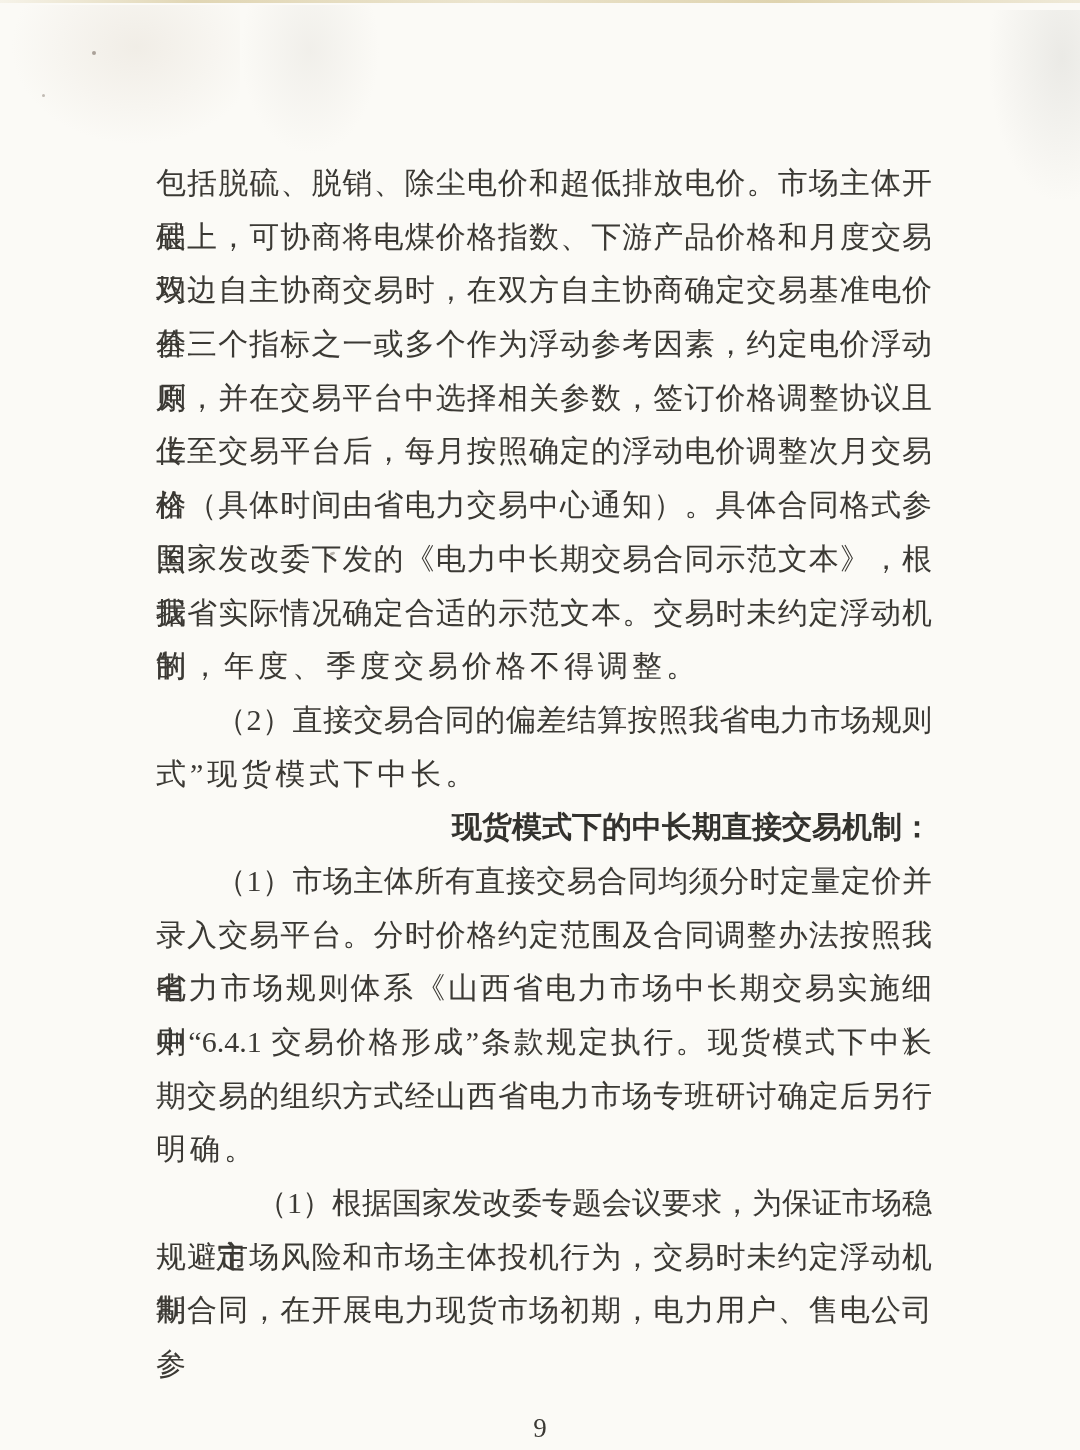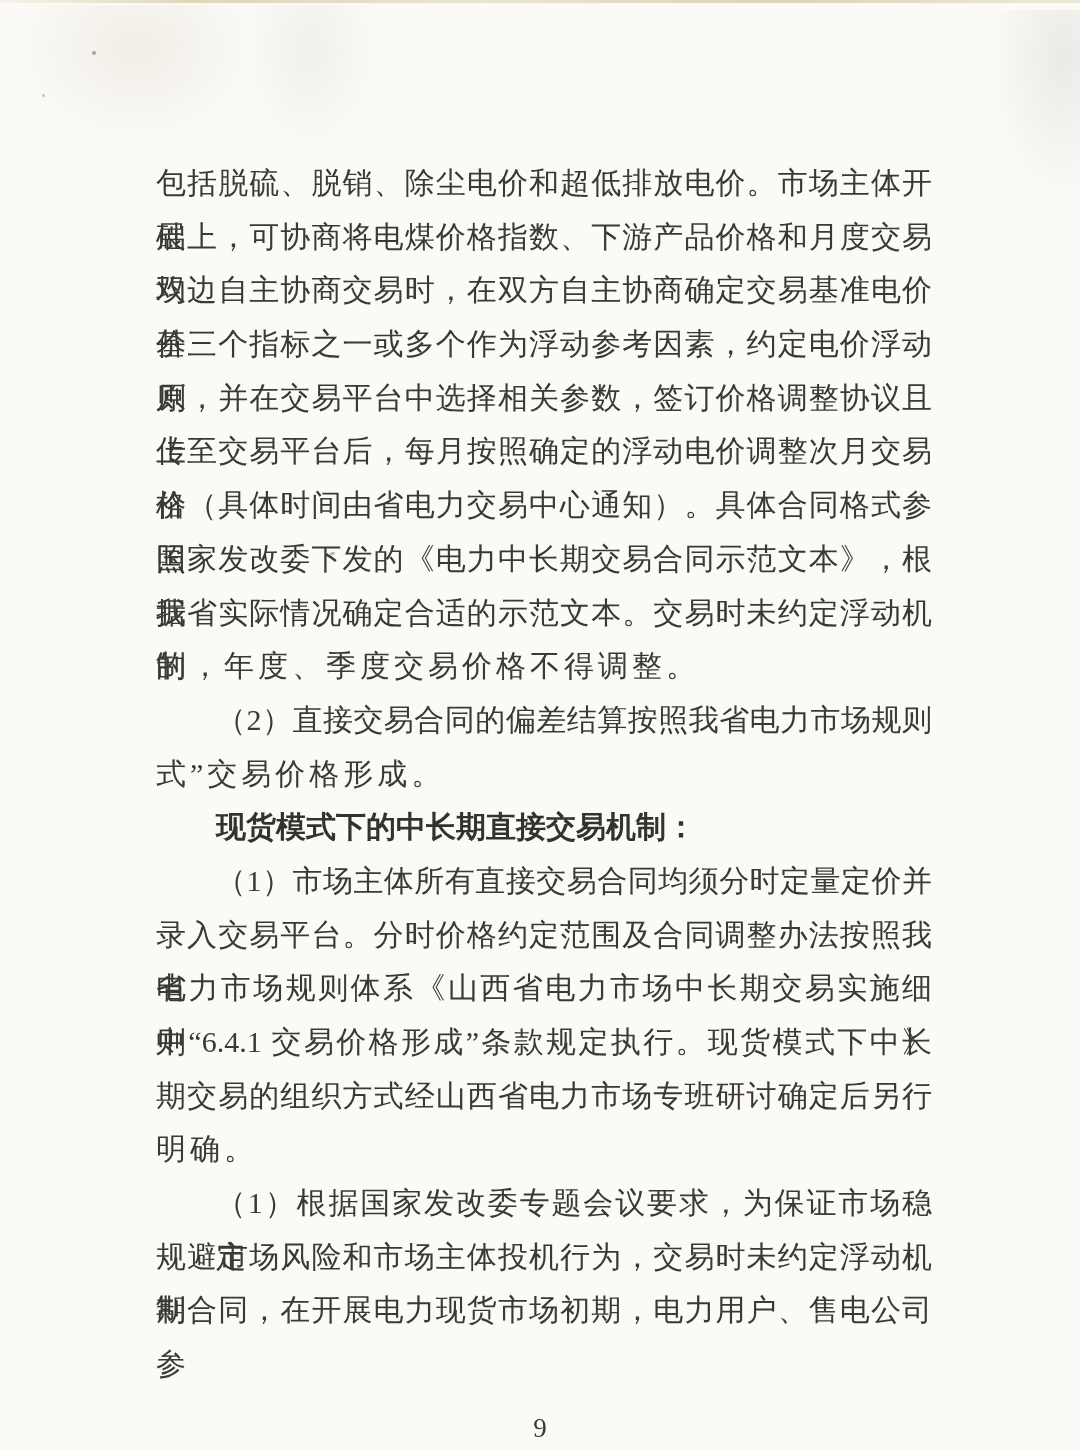--- a/index.html
+++ b/index.html
@@ -70,21 +70,21 @@
     white-space: nowrap;
     color: #3b3934;
   }
   .line.justify {
     white-space: normal;
     text-align: justify;
     text-align-last: justify;
     text-justify: inter-character;
   }
   .line.plain { letter-spacing: 4px; }
-  .line.indent { padding-left: 60px; }
+  .line.indent { padding-left: 60px; text-align: right; }
   .line.heading {
     font-weight: bold;
     letter-spacing: 0;
     color: #33322e;
   }
 
   .page-number {
     position: absolute;
     left: 0; top: 1413px;
     width: 1080px;
@@ -113,21 +113,21 @@
     <div class="line justify">础上，可协商将电煤价格指数、下游产品价格和月度交易均</div>
     <div class="line justify">双边自主协商交易时，在双方自主协商确定交易基准电价基</div>
     <div class="line justify">价三个指标之一或多个作为浮动参考因素，约定电价浮动原</div>
     <div class="line justify">则，并在交易平台中选择相关参数，签订价格调整协议且上</div>
     <div class="line justify">传至交易平台后，每月按照确定的浮动电价调整次月交易价</div>
     <div class="line justify">格（具体时间由省电力交易中心通知）。具体合同格式参照</div>
     <div class="line justify">国家发改委下发的《电力中长期交易合同示范文本》，根据</div>
     <div class="line justify">我省实际情况确定合适的示范文本。交易时未约定浮动机制</div>
     <div class="line plain">的，年度、季度交易价格不得调整。</div>
     <div class="line justify indent">（2）直接交易合同的偏差结算按照我省电力市场规则</div>
-    <div class="line plain">式”交易价格形成。</div>
+    <div class="line plain">式”现货模式下中长。</div>
     <div class="line plain indent heading">现货模式下的中长期直接交易机制：</div>
     <div class="line justify indent">（1）市场主体所有直接交易合同均须分时定量定价并</div>
     <div class="line justify">录入交易平台。分时价格约定范围及合同调整办法按照我省</div>
     <div class="line justify">电力市场规则体系《山西省电力市场中长期交易实施细则》</div>
     <div class="line justify">中“6.4.1 交易价格形成”条款规定执行。现货模式下中长</div>
     <div class="line justify">期交易的组织方式经山西省电力市场专班研讨确定后另行</div>
     <div class="line plain">明确。</div>
     <div class="line justify indent">（1）根据国家发改委专题会议要求，为保证市场稳定，</div>
     <div class="line justify">规避市场风险和市场主体投机行为，交易时未约定浮动机制</div>
     <div class="line justify">期合同，在开展电力现货市场初期，电力用户、售电公司参</div>

